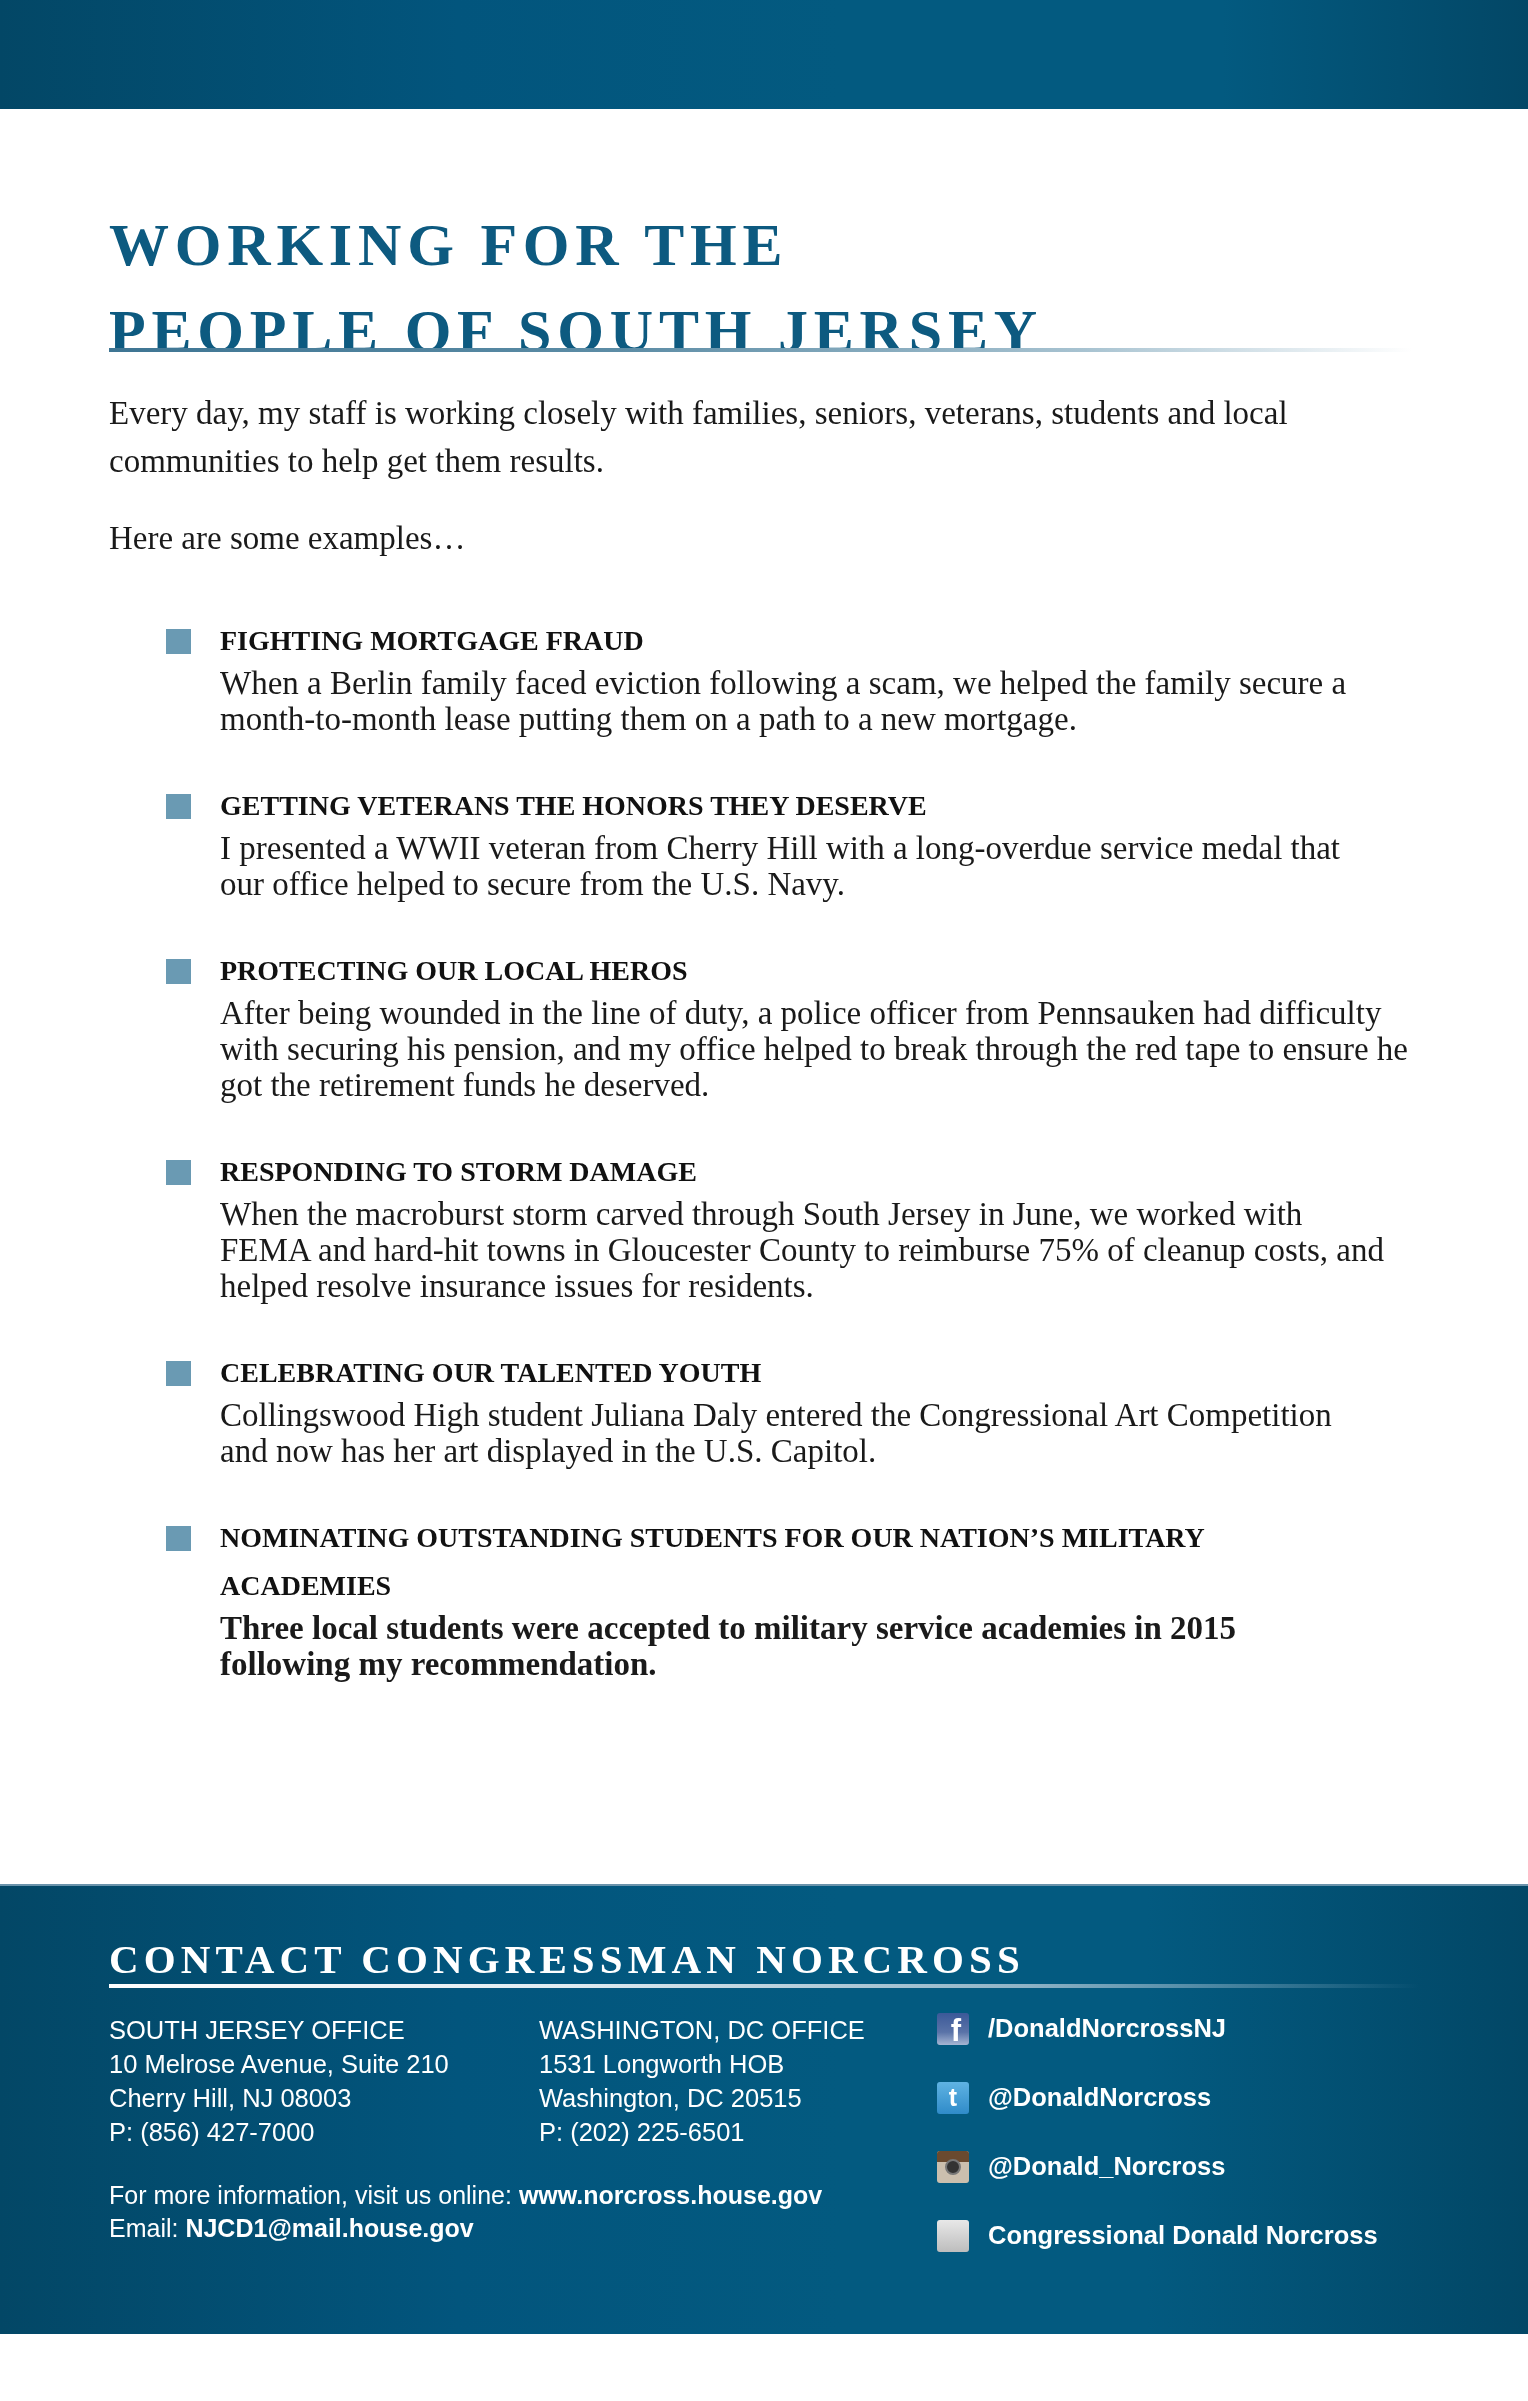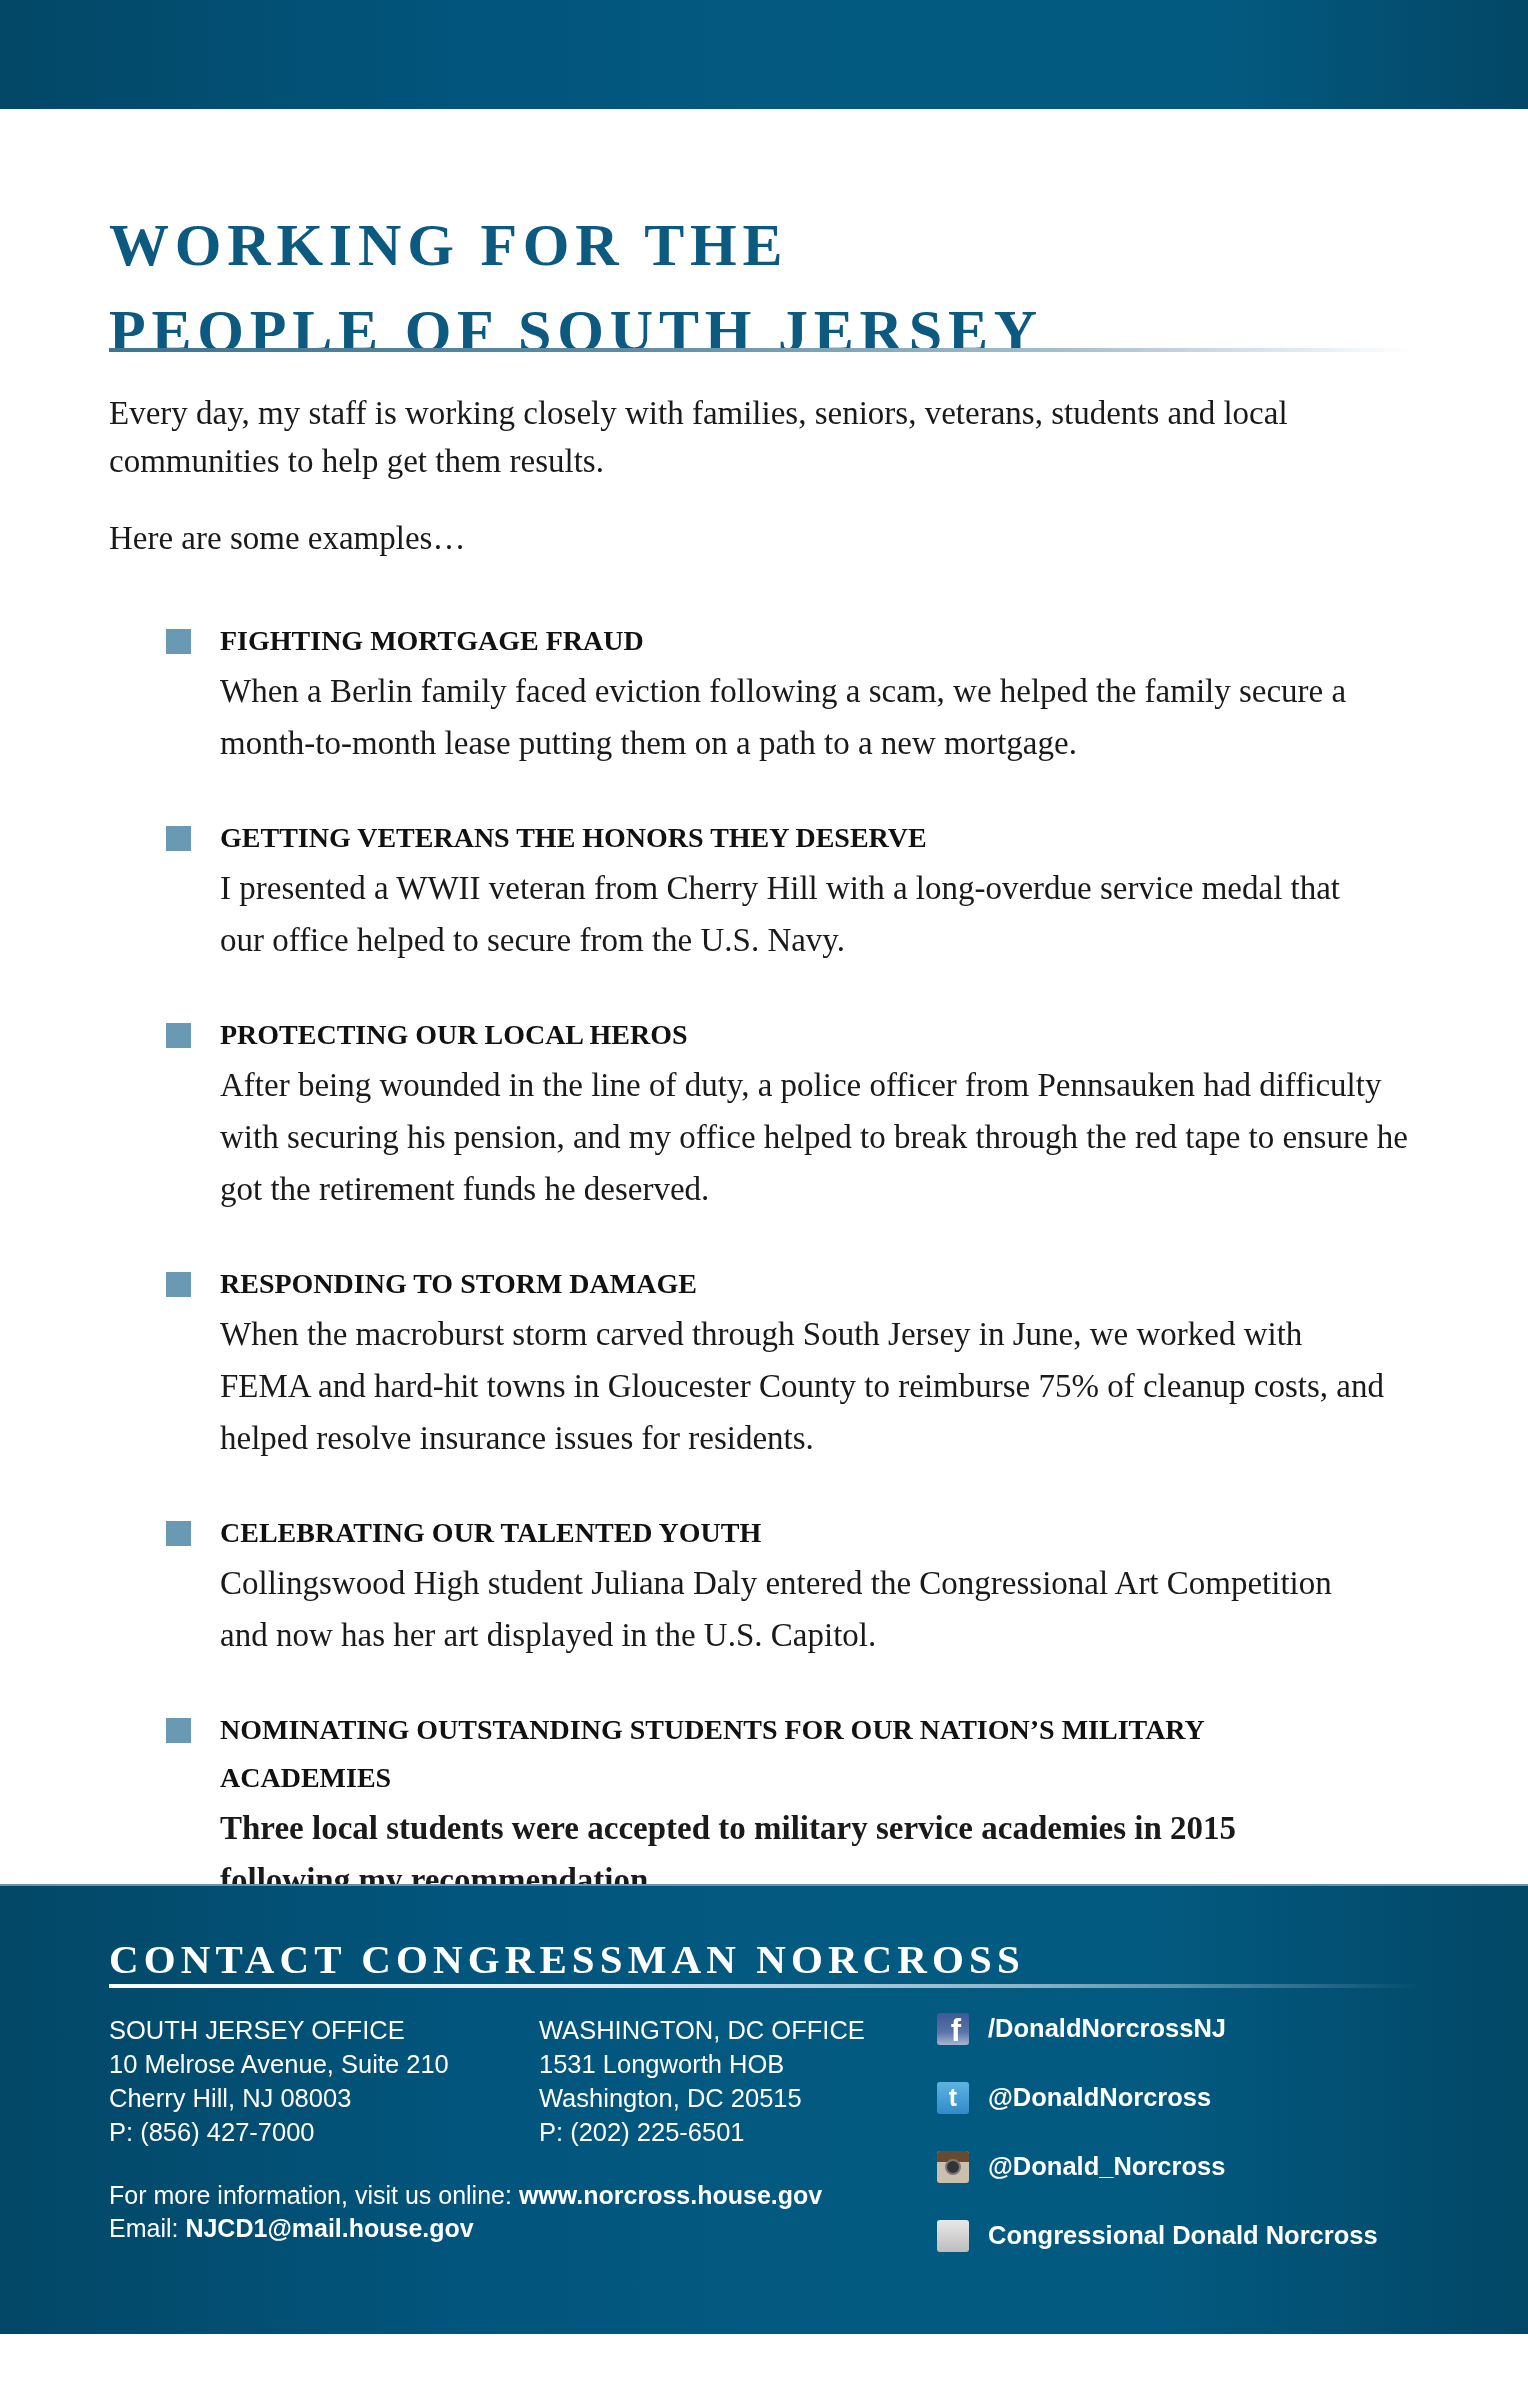--- a/index.html
+++ b/index.html
@@ -35,21 +35,21 @@
   .item { position: relative; padding-left: 54px; margin-bottom: 0; }
   .item .bullet {
     position: absolute; left: 0; top: 12.4px; width: 25px; height: 25px;
     background: #6a9ab3;
   }
   .item .item-title {
     font-weight: bold; font-size: 28px; line-height: 48px; color: #111;
     text-transform: uppercase;
   }
   .item .item-body {
-    font-size: 33px; line-height: 52px; color: #1a1a1a;
+    font-size: 33px; line-height: 36px; color: #1a1a1a;
   }
 
   .footer {
     position: absolute; left: 0; top: 1884px; width: 1528px; height: 450px;
     background: linear-gradient(90deg, #034766 0%, #02557d 30%, #035a80 55%, #035a80 75%, #024766 100%);
     border-top: 2.2px solid #6a93ab;
     color: #ffffff;
   }
   .footer-title {
     position: absolute; left: 109px; top: 44px;

